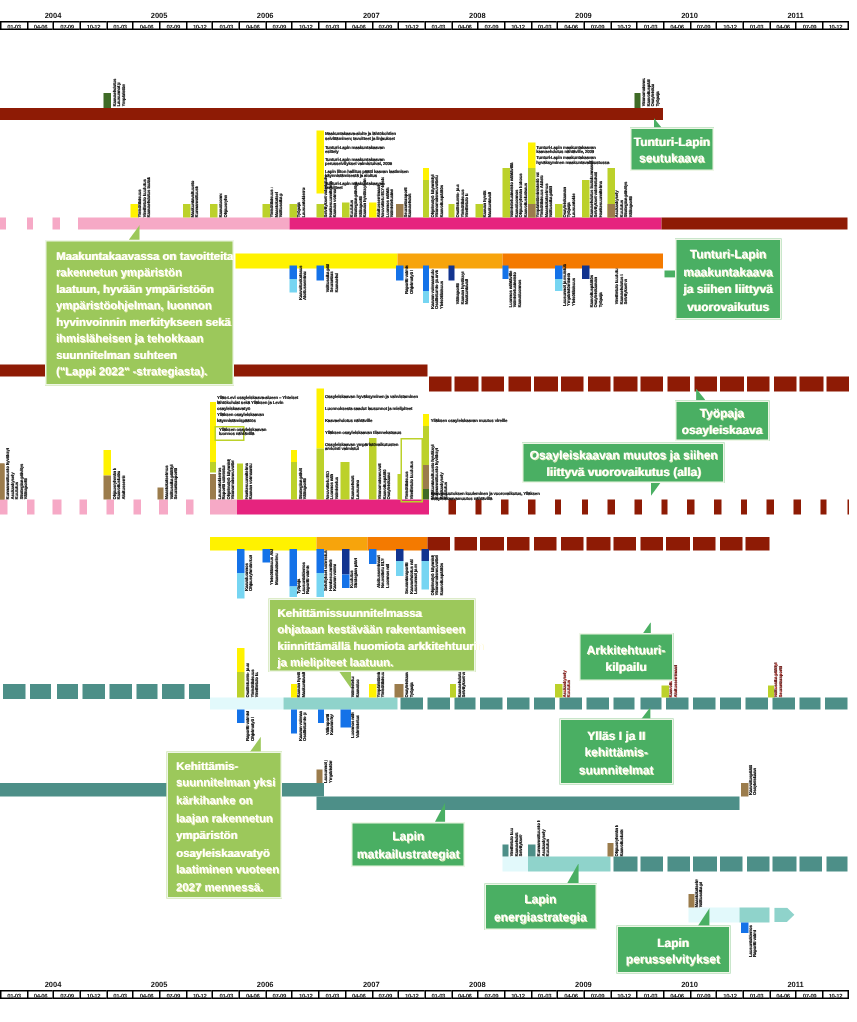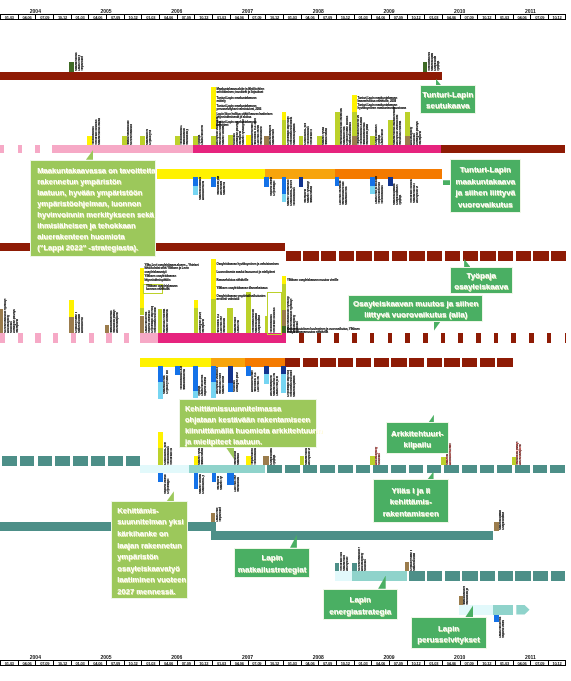--- a/index.html
+++ b/index.html
@@ -597,21 +597,21 @@
         <span>vuorovaikutus</span>
       </div>
       <div style="position: absolute; background: rgb(156, 200, 91); left: 85.9px; top: 149.6px; width: 7.5px; height: 10.2px; clip-path: polygon(100% 0px, 0px 100%, 100% 100%);"></div>
       <div class="callout" style="left: 29.7px; top: 159.5px; width: 126.5px; height: 97px; background: rgb(156, 200, 91); font-size: 7.6px; line-height: 11px; text-align: left; padding-left: 6.6px; padding-top: 4.5px;">
         <span>Maakuntakaavassa on tavoitteita</span>
         <span>rakennetun ympäristön</span>
         <span>laatuun, hyvään ympäristöön</span>
         <span>ympäristöohjelman, luonnon</span>
         <span>hyvinvoinnin merkitykseen sekä</span>
         <span>ihmisläheisen ja tehokkaan</span>
-        <span>aluerakenteen huomiota</span>
+        <span>suunnitelman suhteen</span>
         <span>("Lappi 2022" -strategiasta).</span>
       </div>
       <div style="position: absolute; background: rgb(74, 175, 99); left: 464.1px; top: 259px; width: 6.4px; height: 8px; clip-path: polygon(0px 0px, 0px 100%, 100% 100%);"></div>
       <div class="callout" style="left: 449.8px; top: 266.7px; width: 62.8px; height: 26.9px; background: rgb(74, 175, 99); font-size: 8px; line-height: 11.5px; padding-top: 1.95px;">
         <span>Työpaja</span>
         <span>osayleiskaava</span>
       </div>
       <div style="position: absolute; background: rgb(74, 175, 99); left: 433.9px; top: 321.5px; width: 6.7px; height: 9.2px; clip-path: polygon(0px 0px, 100% 0px, 0px 100%);"></div>
       <div class="callout" style="left: 348.4px; top: 294.7px; width: 134.7px; height: 27.3px; background: rgb(74, 175, 99); font-size: 8px; line-height: 11.2px; padding-top: 2.45px;">
         <span>Osayleiskaavan muutos ja siihen</span>
@@ -626,21 +626,21 @@
       </div>
       <div style="position: absolute; background: rgb(74, 175, 99); left: 428.3px; top: 414.7px; width: 5.6px; height: 8px; clip-path: polygon(100% 0px, 0px 100%, 100% 100%);"></div>
       <div class="callout" style="left: 385.5px; top: 422.2px; width: 63.5px; height: 32px; background: rgb(74, 175, 99); font-size: 8px; line-height: 11.5px; padding-top: 4.5px;">
         <span>Arkkitehtuuri-</span>
         <span>kilpailu</span>
       </div>
       <div style="position: absolute; background: rgb(74, 175, 99); left: 427.4px; top: 471.5px; width: 6.2px; height: 8px; clip-path: polygon(100% 0px, 0px 100%, 100% 100%);"></div>
       <div class="callout" style="left: 373px; top: 479.2px; width: 75.5px; height: 43.7px; background: rgb(74, 175, 99); font-size: 8px; line-height: 11.6px; padding-top: 4.45px;">
         <span>Ylläs I ja II</span>
         <span>kehittämis-</span>
-        <span>rakentamiseen</span>
+        <span>suunnitelmat</span>
       </div>
       <div style="position: absolute; background: rgb(156, 200, 91); left: 166.3px; top: 491.2px; width: 7.6px; height: 10.5px; clip-path: polygon(100% 0px, 0px 100%, 100% 100%);"></div>
       <div class="callout" style="left: 110.8px; top: 501.3px; width: 77.4px; height: 97.7px; background: rgb(156, 200, 91); font-size: 7.6px; line-height: 11.6px; text-align: left; padding-left: 5.5px; padding-top: 2.45px;">
         <span>Kehittämis-</span>
         <span>suunnitelman yksi</span>
         <span>kärkihanke on</span>
         <span>laajan rakennetun</span>
         <span>ympäristön</span>
         <span>osayleiskaavatyö</span>
         <span>laatiminen vuoteen</span>

